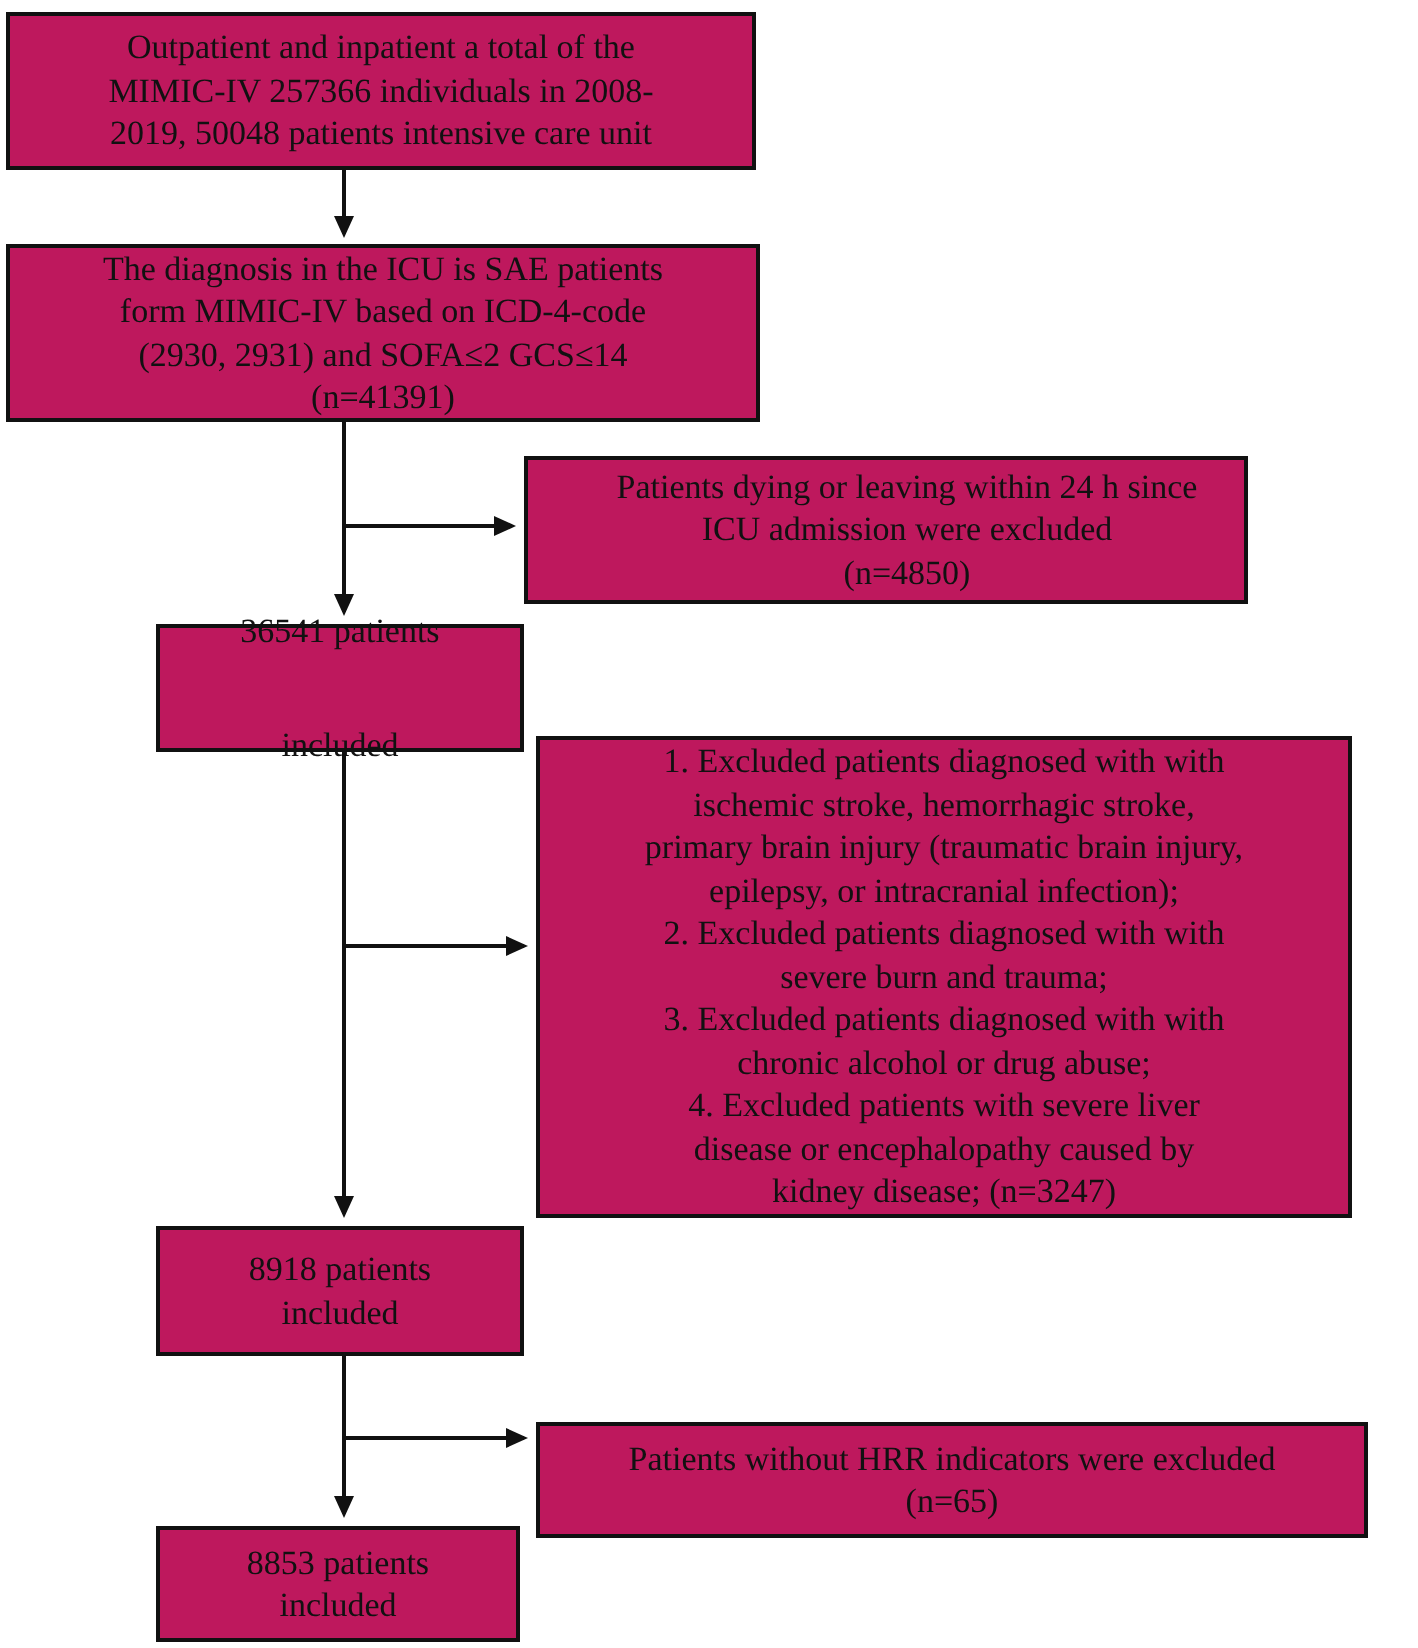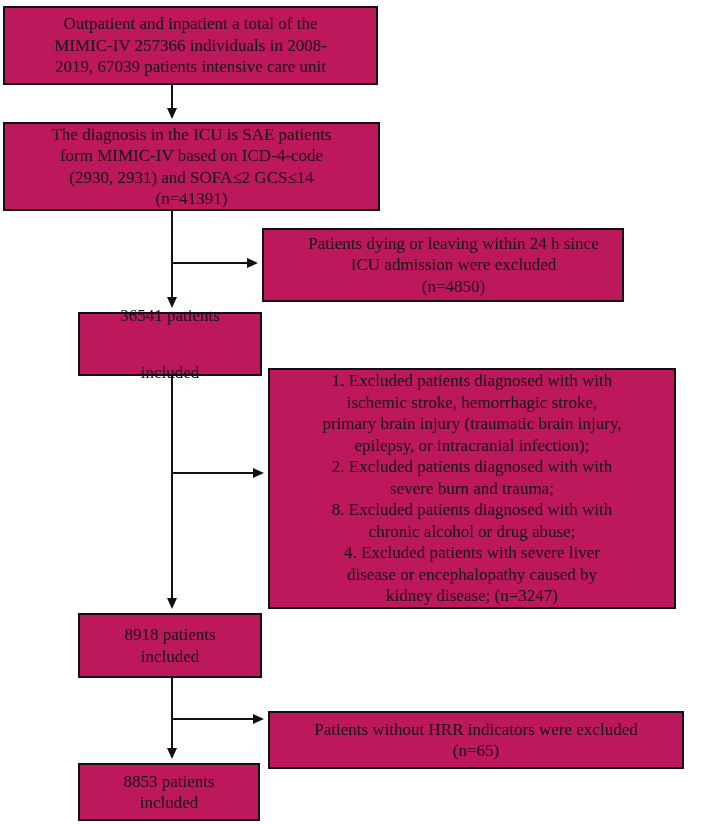--- a/index.html
+++ b/index.html
@@ -63,21 +63,21 @@
     <line x1="172" y1="263" x2="256" y2="263" stroke="#111111" stroke-width="2" marker-end="url(#ah)"></line>
     <line x1="172" y1="376" x2="172" y2="607" stroke="#111111" stroke-width="2" marker-end="url(#ah)"></line>
     <line x1="172" y1="473" x2="262" y2="473" stroke="#111111" stroke-width="2" marker-end="url(#ah)"></line>
     <line x1="172" y1="678" x2="172" y2="757" stroke="#111111" stroke-width="2" marker-end="url(#ah)"></line>
     <line x1="172" y1="719" x2="262" y2="719" stroke="#111111" stroke-width="2" marker-end="url(#ah)"></line>
   </svg>
 
   <div id="box1" class="node">
     <span class="ln">Outpatient and inpatient a total of the</span>
     <span class="ln">MIMIC-IV 257366 individuals in 2008-</span>
-    <span class="ln">2019, 67039 patients intensive care unit</span>
+    <span class="ln">2019, 50048 patients intensive care unit</span>
   </div>
 
   <div id="box2" class="node">
     <span class="ln">The diagnosis in the ICU is SAE patients</span>
     <span class="ln">form MIMIC-IV based on ICD-4-code</span>
     <span class="ln">(2930, 2931) and SOFA≤2 GCS≤14</span>
     <span class="ln">(n=41391)</span>
   </div>
 
   <div id="box3" class="node">
@@ -91,21 +91,21 @@
     <span class="ln">included</span>
   </div>
 
   <div id="box5" class="node">
     <span class="ln">1. Excluded patients diagnosed with with</span>
     <span class="ln">ischemic stroke, hemorrhagic stroke,</span>
     <span class="ln">primary brain injury (traumatic brain injury,</span>
     <span class="ln">epilepsy, or intracranial infection);</span>
     <span class="ln">2. Excluded patients diagnosed with with</span>
     <span class="ln">severe burn and trauma;</span>
-    <span class="ln">8. Excluded patients diagnosed with with</span>
+    <span class="ln">3. Excluded patients diagnosed with with</span>
     <span class="ln">chronic alcohol or drug abuse;</span>
     <span class="ln">4. Excluded patients with severe liver</span>
     <span class="ln">disease or encephalopathy caused by</span>
     <span class="ln">kidney disease; (n=3247)</span>
   </div>
 
   <div id="box6" class="node">
     <span class="ln">8918 patients</span>
     <span class="ln">included</span>
   </div>

